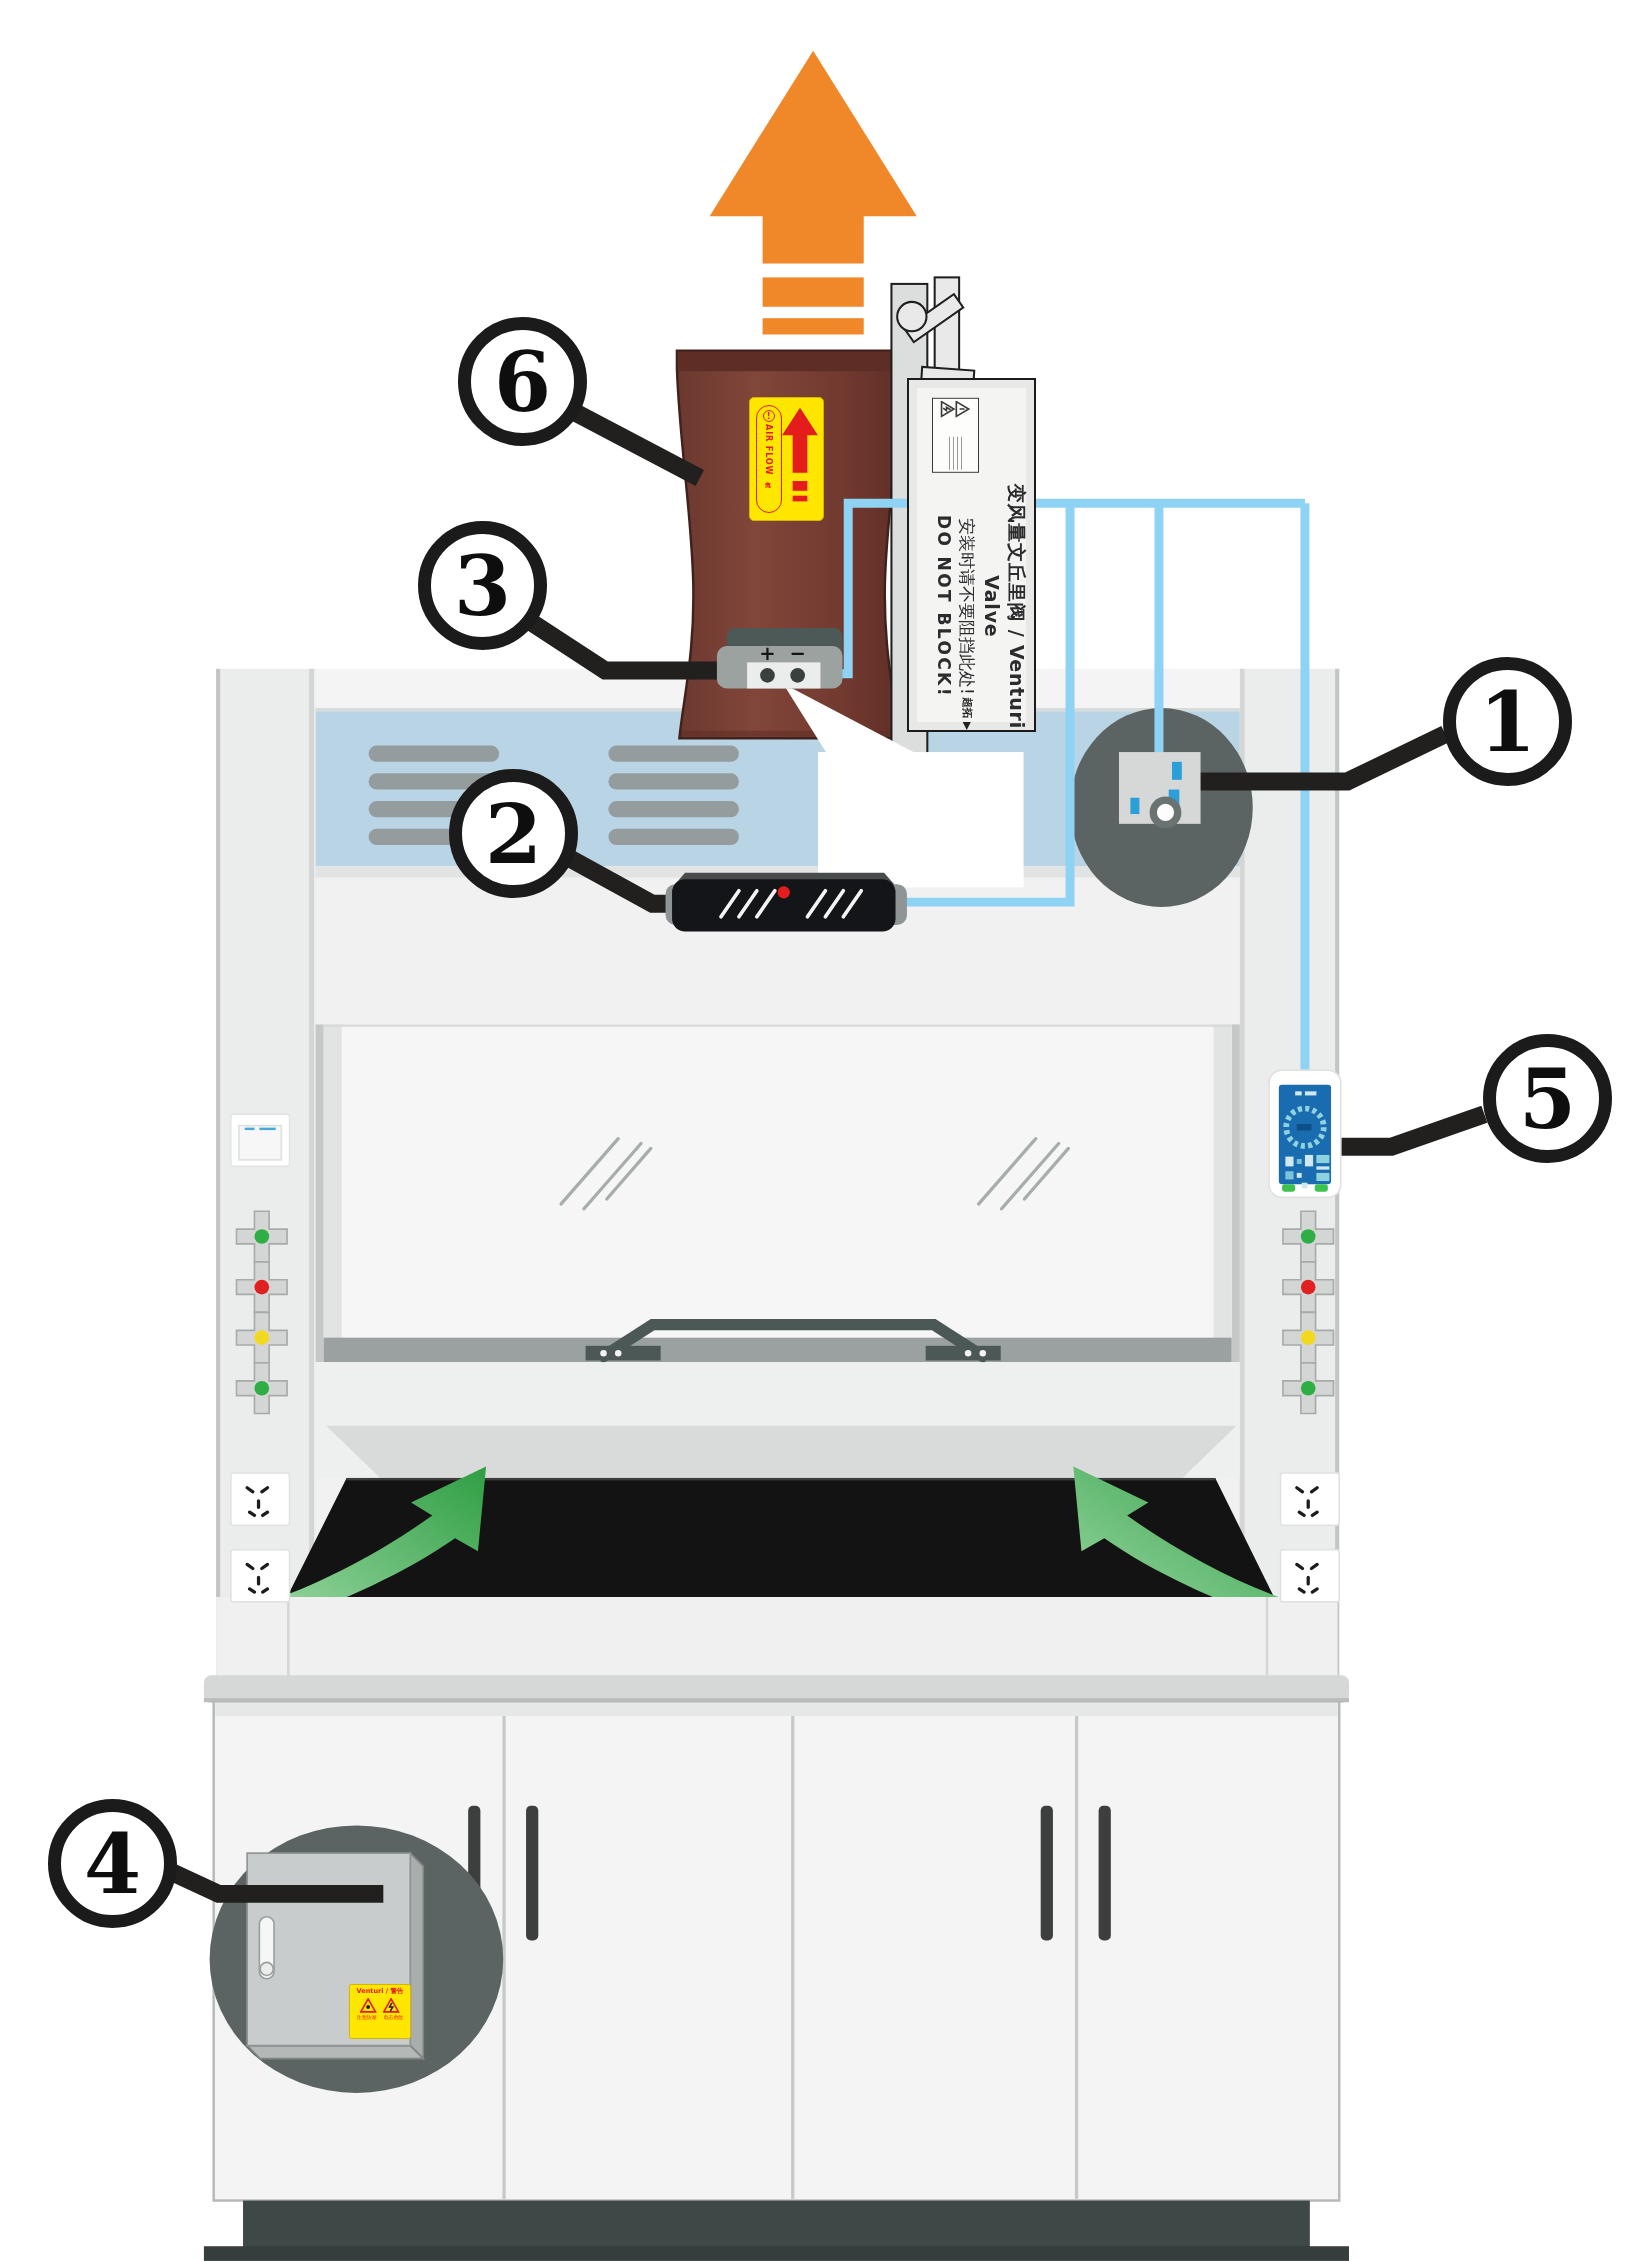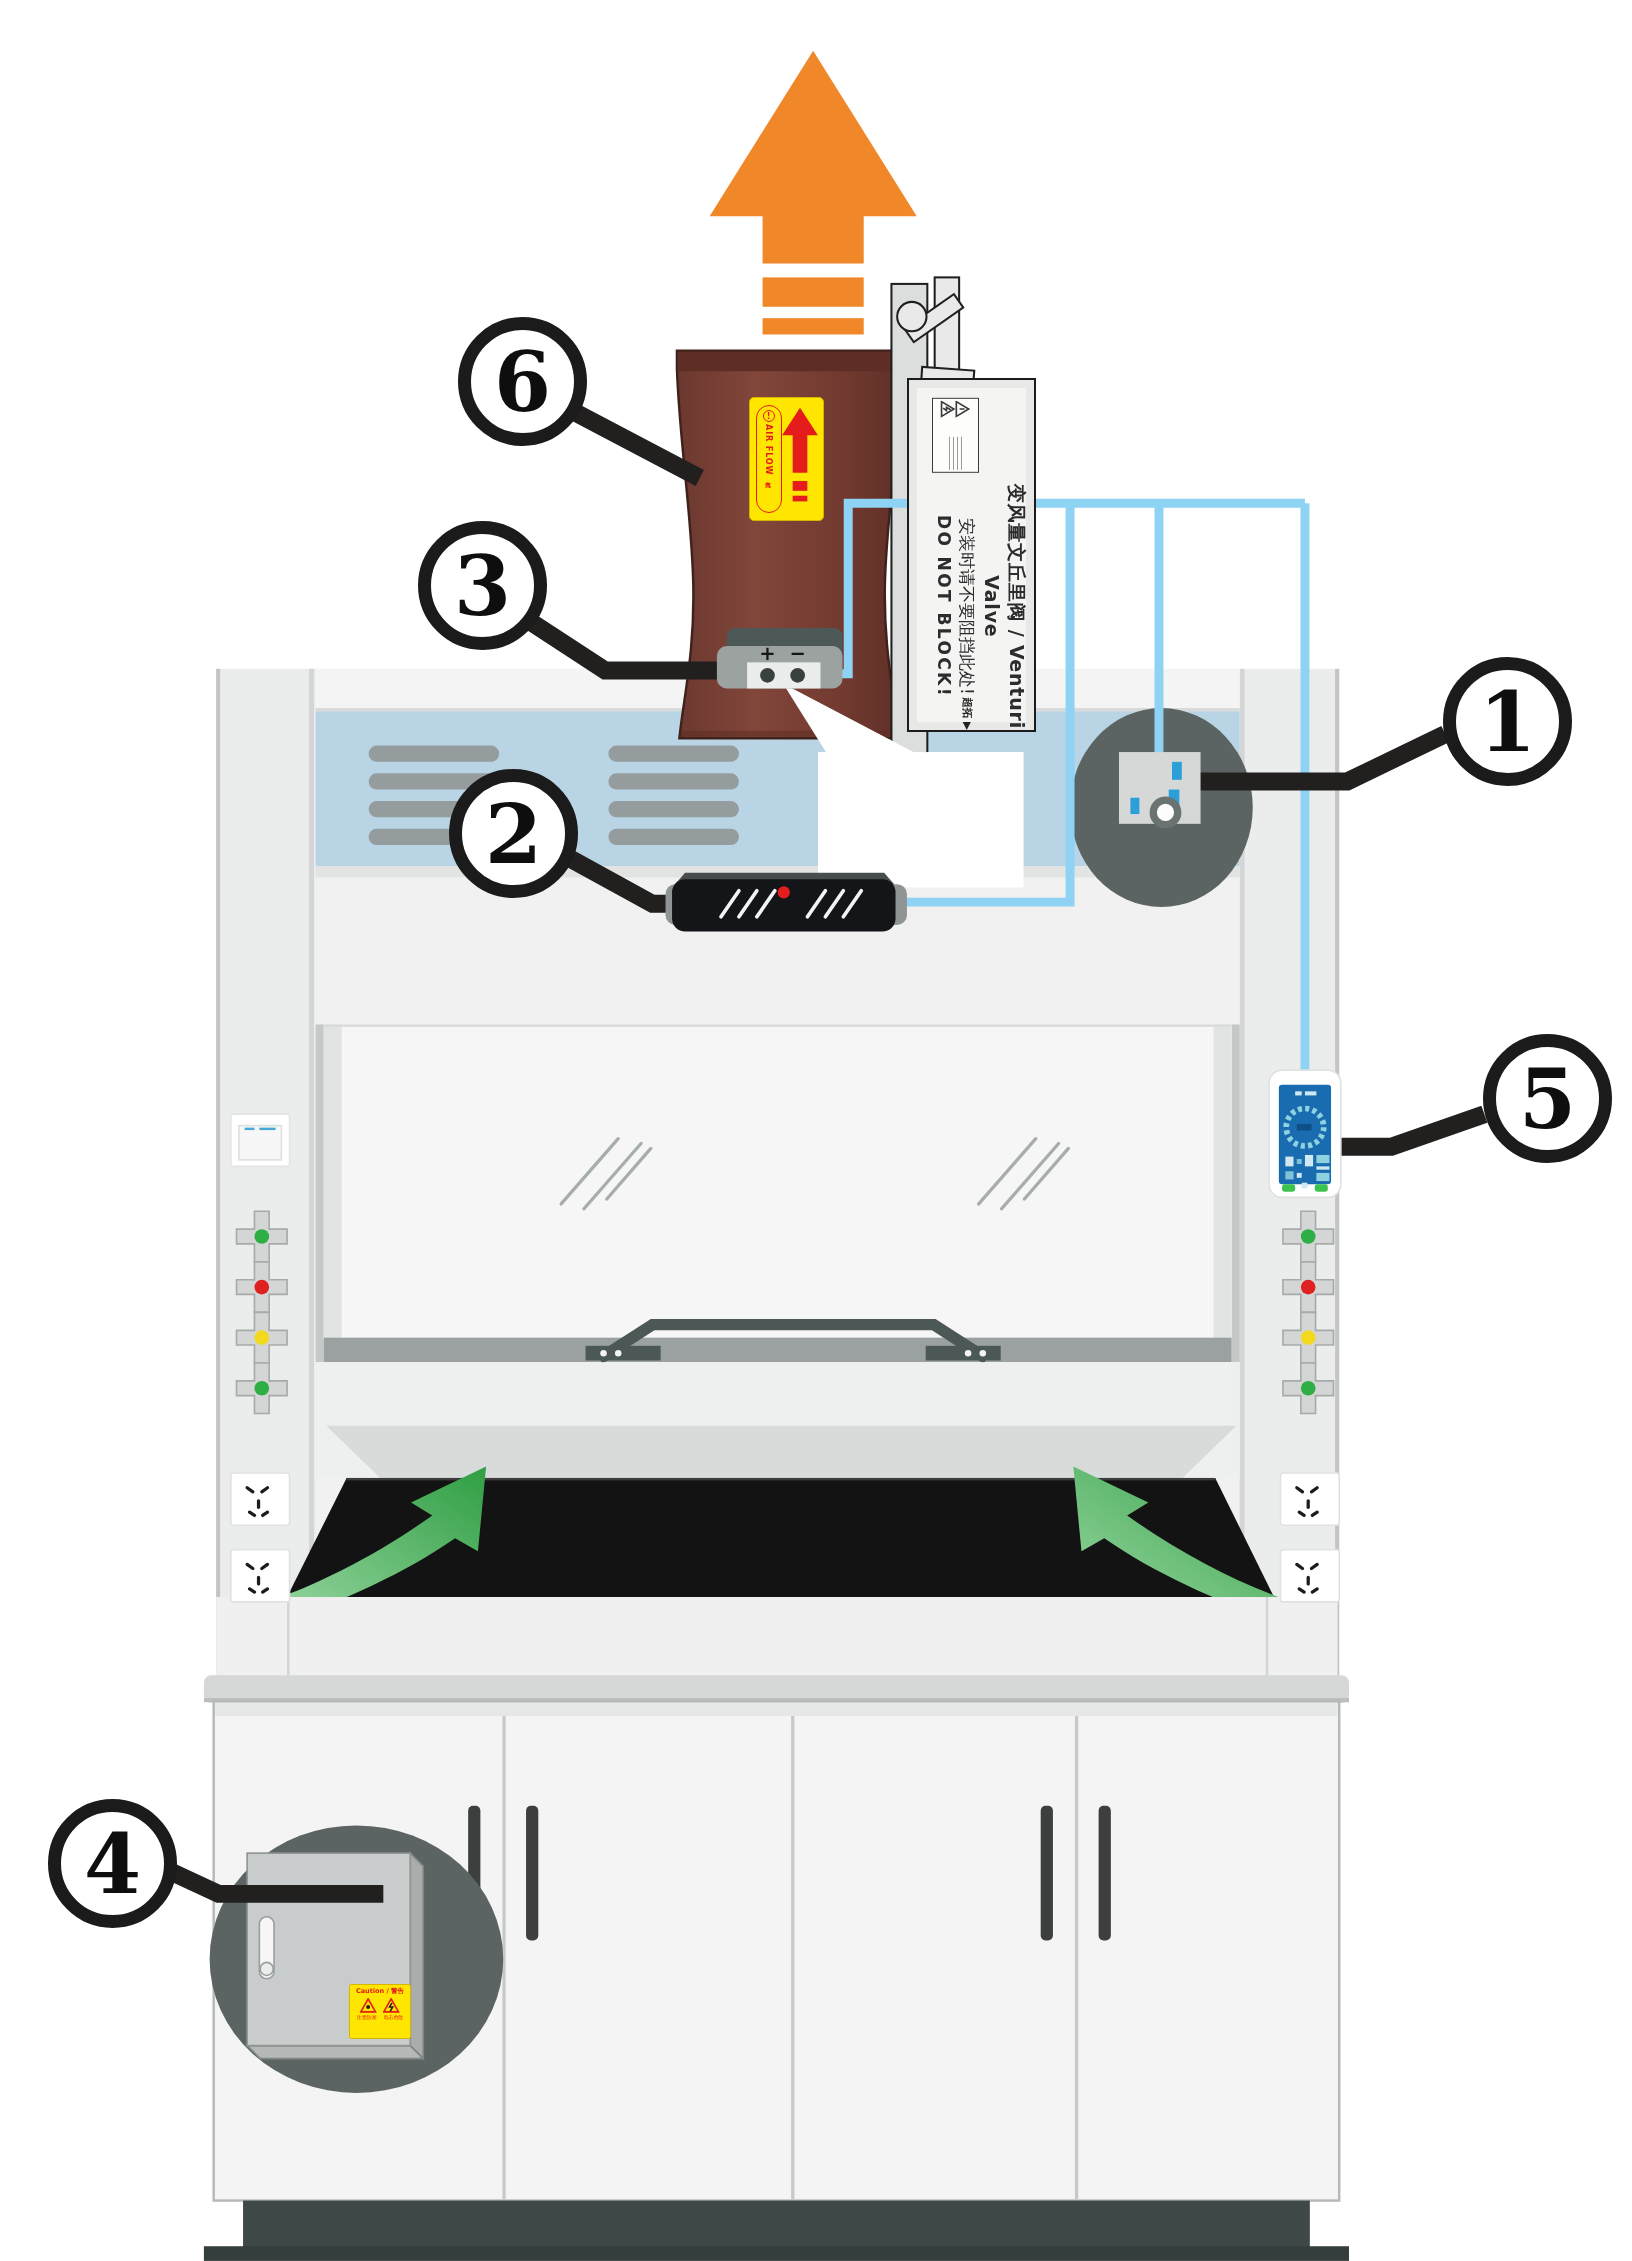--- a/index.html
+++ b/index.html
@@ -373,21 +373,21 @@
     <div class="afsub">气流方向</div>
   </div>
   <svg class="abs" style="right:4.9px;top:8.2px" width="36" height="106" viewBox="0 0 44 130">
     <polygon points="22,2 44,36 31,36 31,82 13,82 13,36 0,36" fill="#e51c1c"></polygon>
     <rect x="13" y="92" width="18" height="12" fill="#e51c1c"></rect>
     <rect x="13" y="110" width="18" height="7" fill="#e51c1c"></rect>
   </svg>
 </div>
 
 <div class="caution">
-  <div class="t">Caution / 警告</div>
+  <div class="t">Venturi / 警告</div>
   <div class="row">
     <svg width="16.3" height="14.7" viewBox="0 0 20 18">
       <polygon points="10,1 19,17 1,17" fill="#ffe600" stroke="#e51c1c" stroke-width="2"></polygon>
       <circle cx="10" cy="11" r="2.4" fill="#1c1c1c"></circle>
     </svg>
     <svg width="16.3" height="14.7" viewBox="0 0 20 18">
       <polygon points="10,1 19,17 1,17" fill="#ffe600" stroke="#e51c1c" stroke-width="2"></polygon>
       <polyline points="11,6 8,11 12,11 9,16" fill="none" stroke="#1c1c1c" stroke-width="1.8"></polyline>
     </svg>
   </div>

